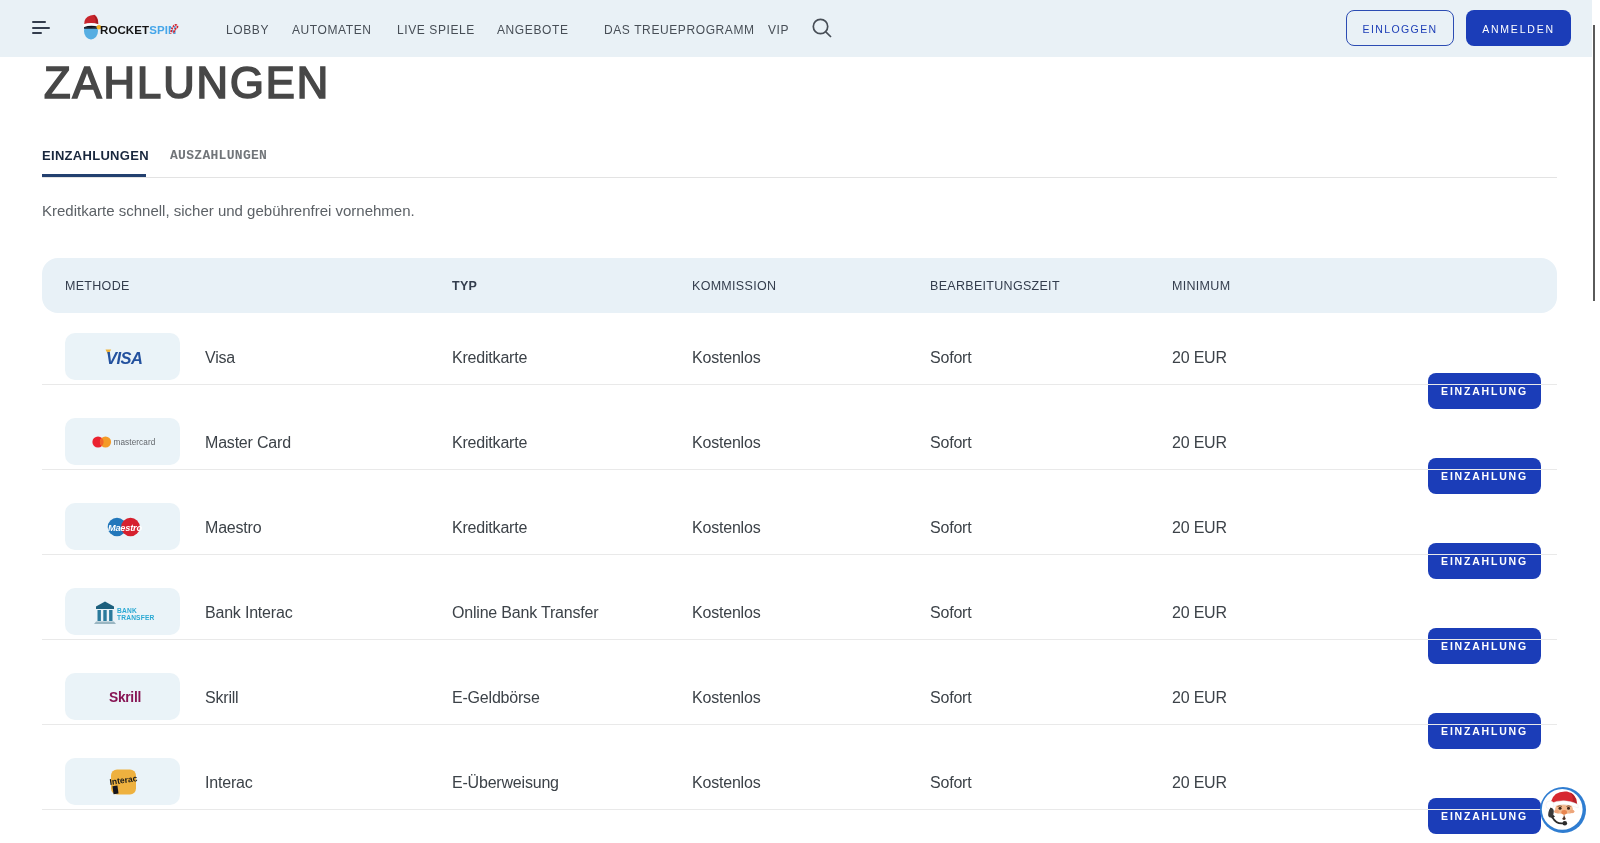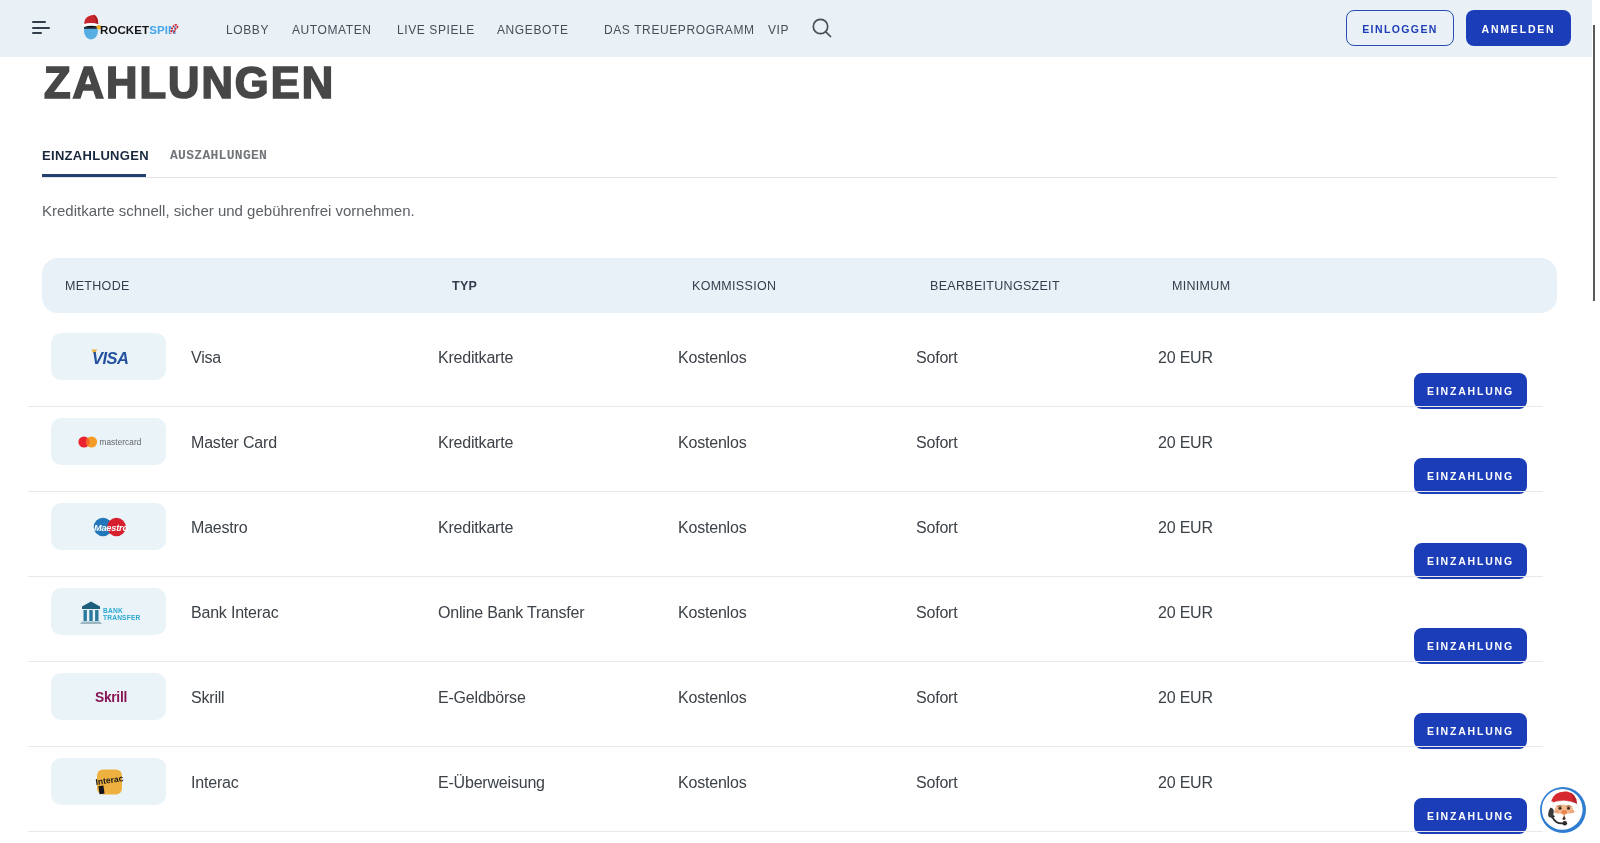--- a/index.html
+++ b/index.html
@@ -8,32 +8,32 @@
   font-family:"Liberation Sans", sans-serif; }
 .hdr { position:absolute; left:0; top:0; width:1600px; height:57px; background:#e9f1f6; }
 .burger { position:absolute; left:32px; top:21px; }
 .burger div { background:#333d4d; height:2px; border-radius:1px; margin-bottom:3.5px; }
 .b1{width:14px;} .b2{width:18px;} .b3{width:10px;}
 .logotxt { position:absolute; left:100px; top:24px; font-size:11.5px; font-weight:bold; letter-spacing:0.1px; color:#141414; }
 .logotxt .sp { color:#45a6e9; }
 .nav { position:absolute; top:1px; height:57px; display:flex; align-items:center; }
 .nav a { text-decoration:none; color:#474e56; font-size:12px; letter-spacing:0.6px; font-weight:400; }
 .srch { position:absolute; left:811px; top:17px; }
-.btn { position:absolute; top:10px; height:36px; border-radius:8px; font-size:10.5px; font-weight:bold; display:flex; align-items:center; justify-content:center; padding-top:2px; font-family:"Liberation Sans",sans-serif; }
+.btn { position:absolute; top:10px; height:36px; border-radius:8px; font-size:10.5px; font-weight:normal; display:flex; align-items:center; justify-content:center; padding-top:2px; font-family:"Liberation Sans",sans-serif; }
 .btn-login { left:1346px; width:108px; border:1px solid #2c4cb3; color:#1c3db6; background:transparent; letter-spacing:1.4px; }
 .btn-reg { left:1466px; width:105px; background:#1b3db8; color:#fff; border:none; letter-spacing:1.8px; }
-h1 { position:absolute; left:44px; top:59px; font-size:43.5px; font-weight:bold; color:#474747; letter-spacing:2px; -webkit-text-stroke:1.7px #474747; }
+h1 { position:absolute; left:44px; top:59px; font-size:43.5px; font-weight:normal; color:#474747; letter-spacing:2px; -webkit-text-stroke:1.7px #474747; }
 .tab1 { position:absolute; left:42px; top:148px; font-size:13px; font-weight:bold; letter-spacing:0.3px; color:#19273d; }
 .tab2 { position:absolute; left:170px; top:148px; font-size:13px; font-weight:bold; letter-spacing:0.3px; color:#717579;font-family:Liberation Mono, monospace; }
 .tabline { position:absolute; left:42px; top:177px; width:1515px; height:1px; background:#e3e3e3; }
 .tabactive { position:absolute; left:42px; top:174px; width:104px; height:3px; background:#23406f; }
 .desc { position:absolute; left:42px; top:202px; font-size:15px; color:#5c6166; }
 .thead { position:absolute; left:42px; top:258px; width:1515px; height:55px; background:#e8f1f7; border-radius:16px; }
 .th { position:absolute; top:21px; font-size:12.5px; color:#333d4d; letter-spacing:0.3px; font-weight:400; }
-.row { position:absolute; left:28px; width:1515px; height:93px; }
+.row { position:absolute; left:42px; width:1515px; height:71px; }
 .row .sep { position:absolute; left:0; bottom:0; width:1515px; height:1px; background:#e9e9e9; }
 .tile { position:absolute; left:23px; top:19px; width:115px; height:47px; background:#eaf3f8; border-radius:10px; }
 .cell { position:absolute; top:35px; font-size:16px; color:#3c4248; letter-spacing:-0.2px; }
 .cname { left:163px; } .ctyp { left:410px; } .ckom { left:650px; } .cbea { left:888px; } .cmin { left:1130px; }
 .cbtn { position:absolute; left:1386px; top:28px; width:113px; height:36px; background:#1b3db8; color:#fff; border:none; border-radius:8px; font-size:10.5px; font-weight:bold; letter-spacing:1.8px; font-family:"Liberation Sans",sans-serif;margin-top:31px; }
 .track { position:absolute; left:1592px; top:0; width:8px; height:843px; background:#ffffff; }
 .scroll { position:absolute; left:1593px; top:25px; width:2px; height:276px; background:#5a5a5a; }
 .chat { position:absolute; left:1539px; top:786px; }
 </style>
 </head>

